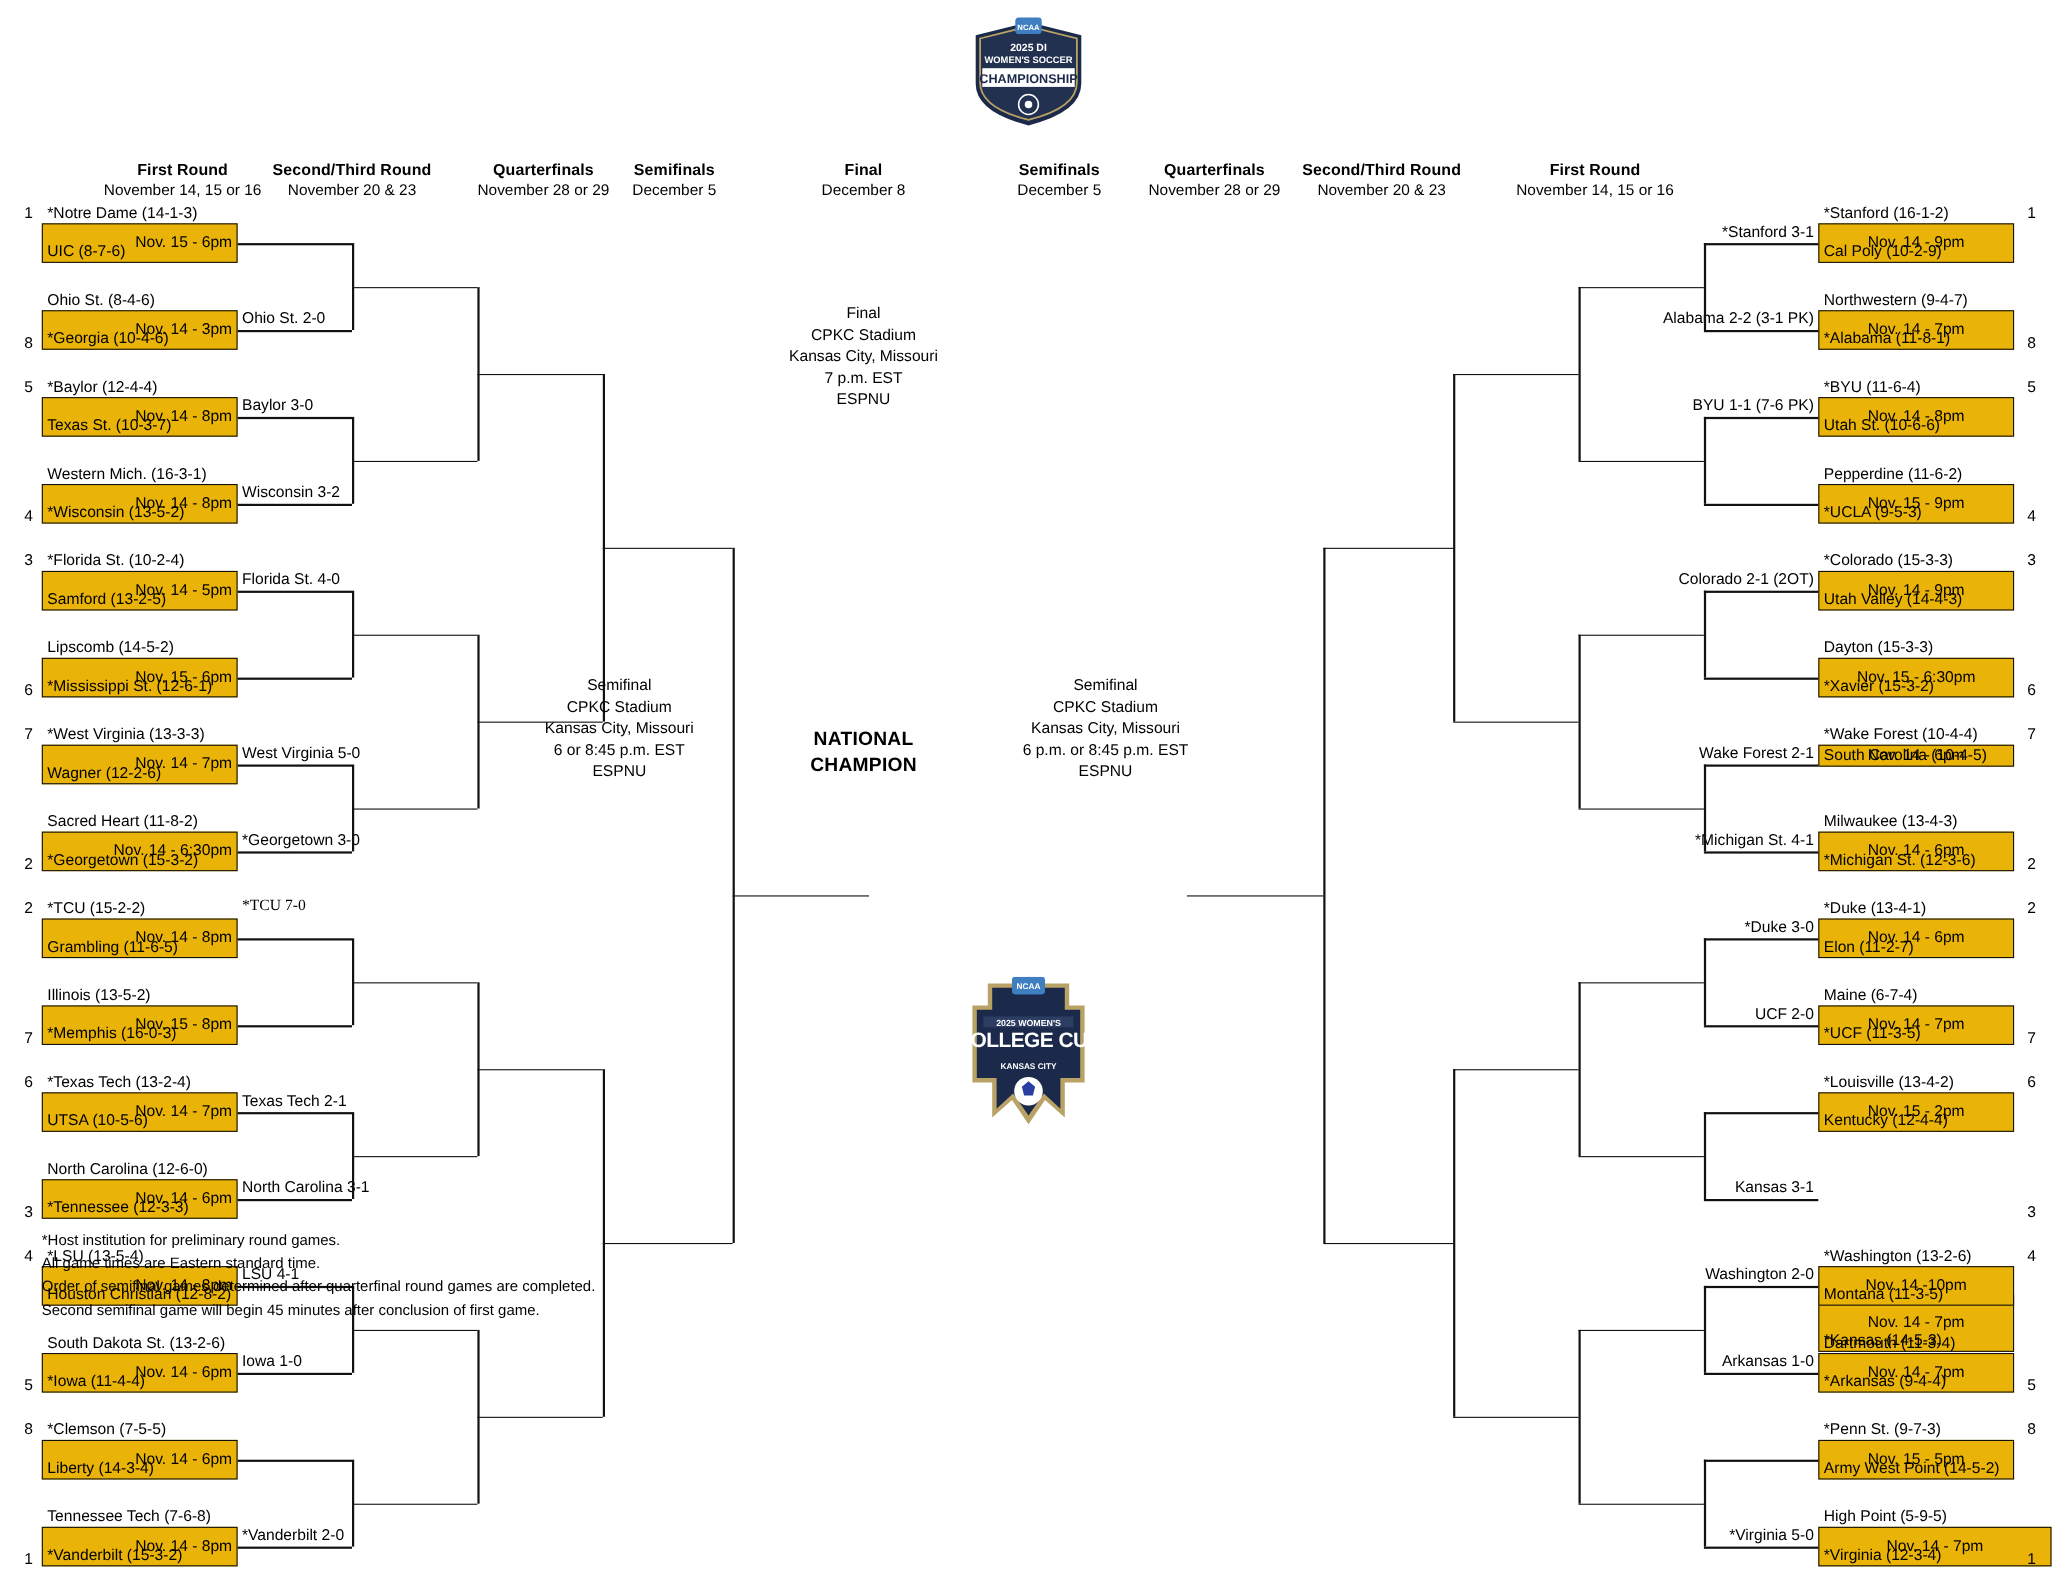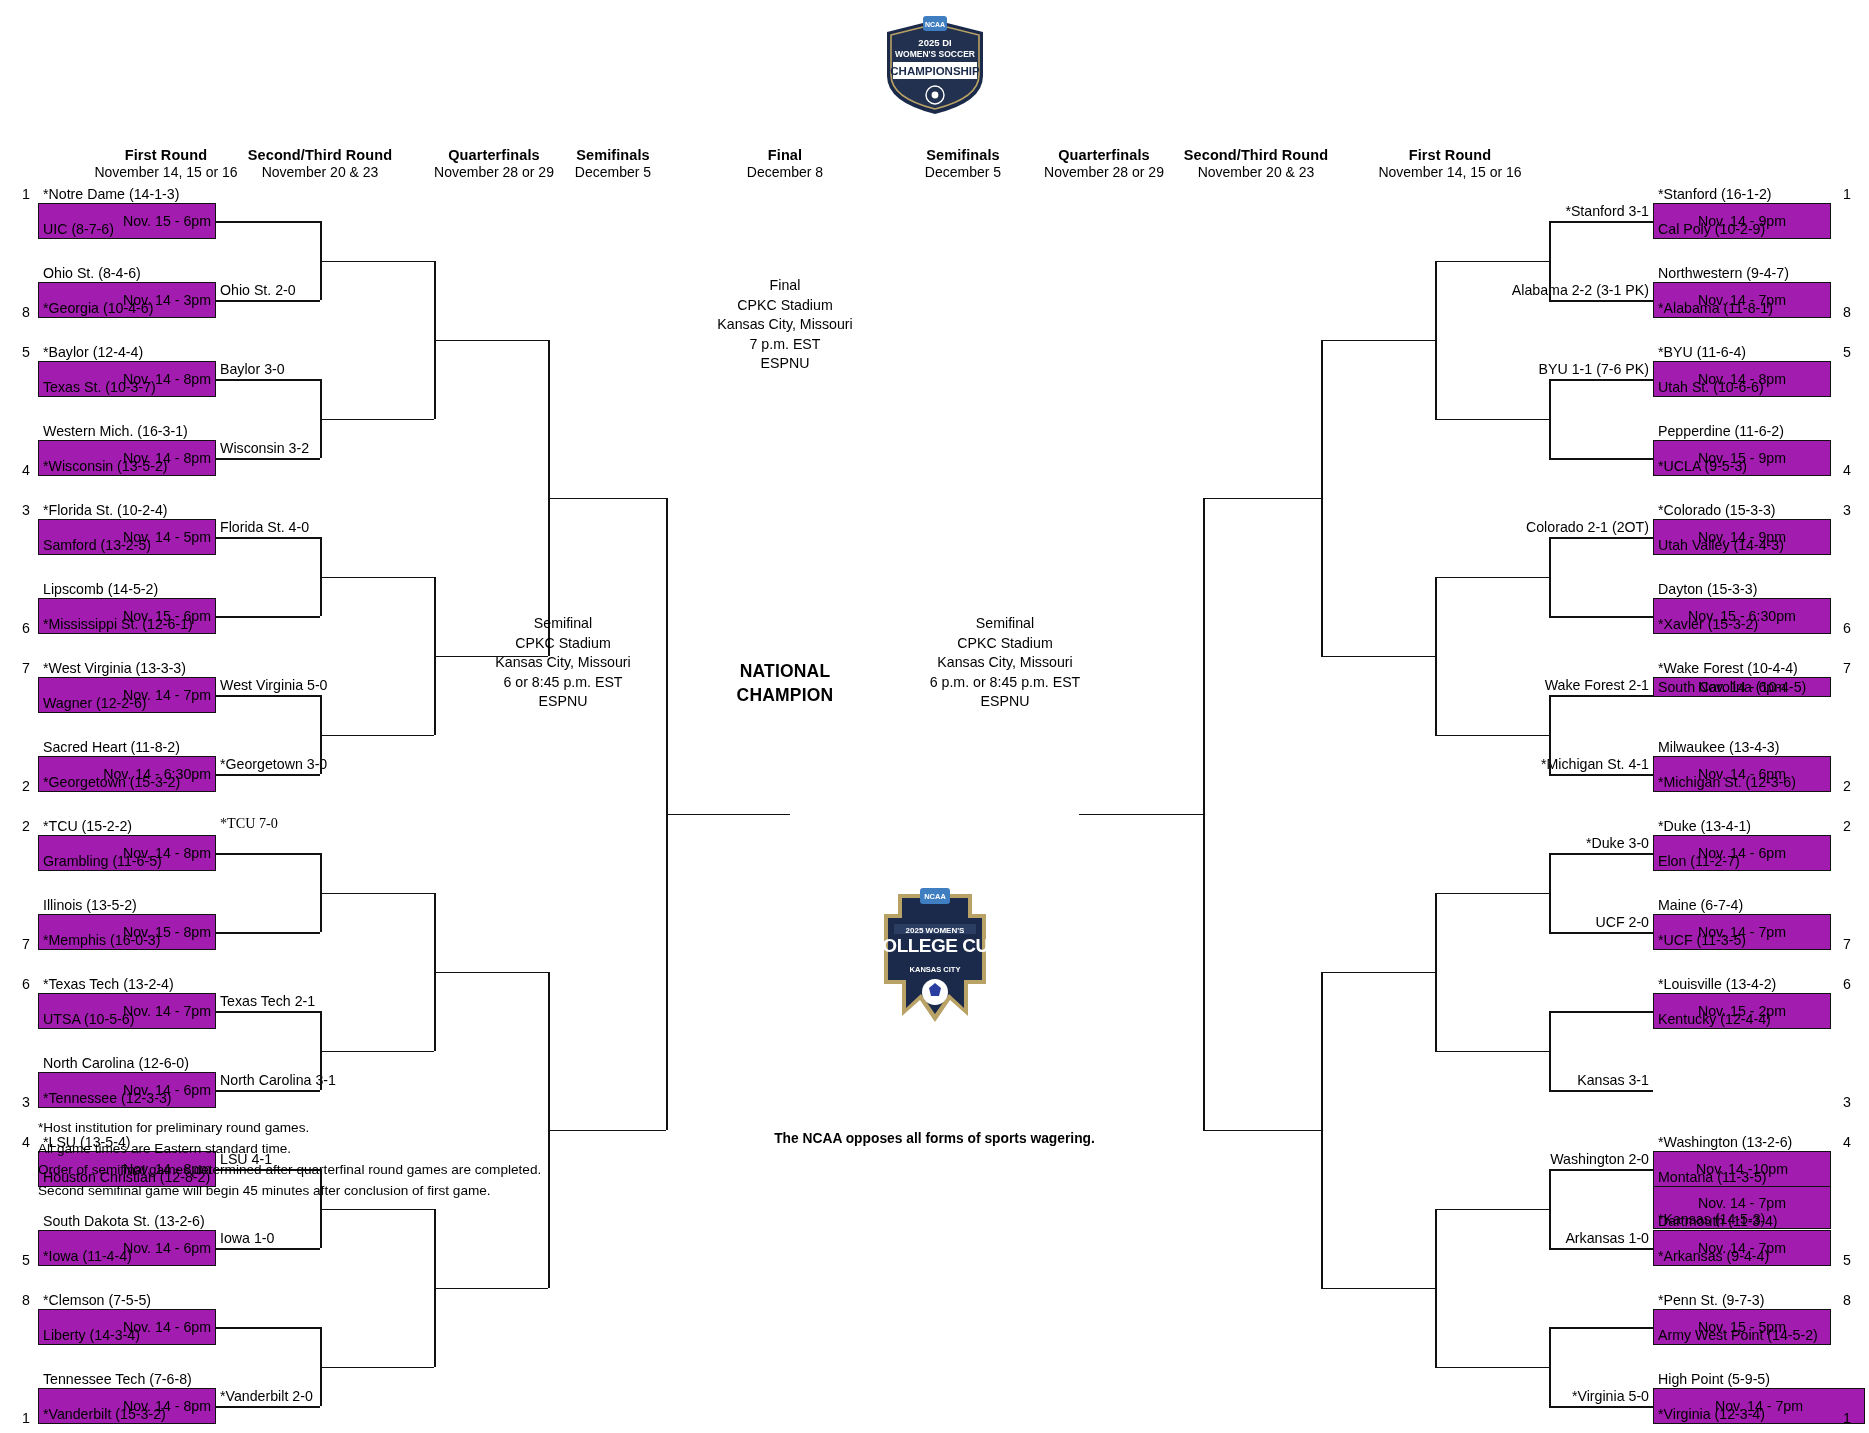--- a/index.html
+++ b/index.html
@@ -33,21 +33,21 @@
   }
   .round-head .rh-date {
     font-size: 14px; font-weight: normal;
   }
 
   
   .match {
     position: absolute;
     box-sizing: border-box;
     border: 1.6px solid #111;
-    background: #a21caf;
+    background: #eab308;
   }
   .match .team {
     position: absolute; left: 4px; right: 2px;
     font-size: 14.2px; white-space: nowrap;
     line-height: 1;
   }
   .match .team.top { top: -17px; }
   .match .team.bot { bottom: 2px; }
   .match .gtime {
     position: absolute; left: 0; right: 4px; top: 50%;
@@ -511,14 +511,13 @@
 </div>
 
 <div id="footnotes">
   <div>*Host institution for preliminary round games.</div>
   <div>All game times are Eastern standard time.</div>
   <div>Order of semifinal games determined after quarterfinal round games are completed.</div>
   <div>Second semifinal game will begin 45 minutes after conclusion of first game.</div>
 </div>
 
 <div id="copyright">
-  <span class="cr-line">The NCAA opposes all forms of sports wagering.</span>
 </div>
 
 </body></html>

